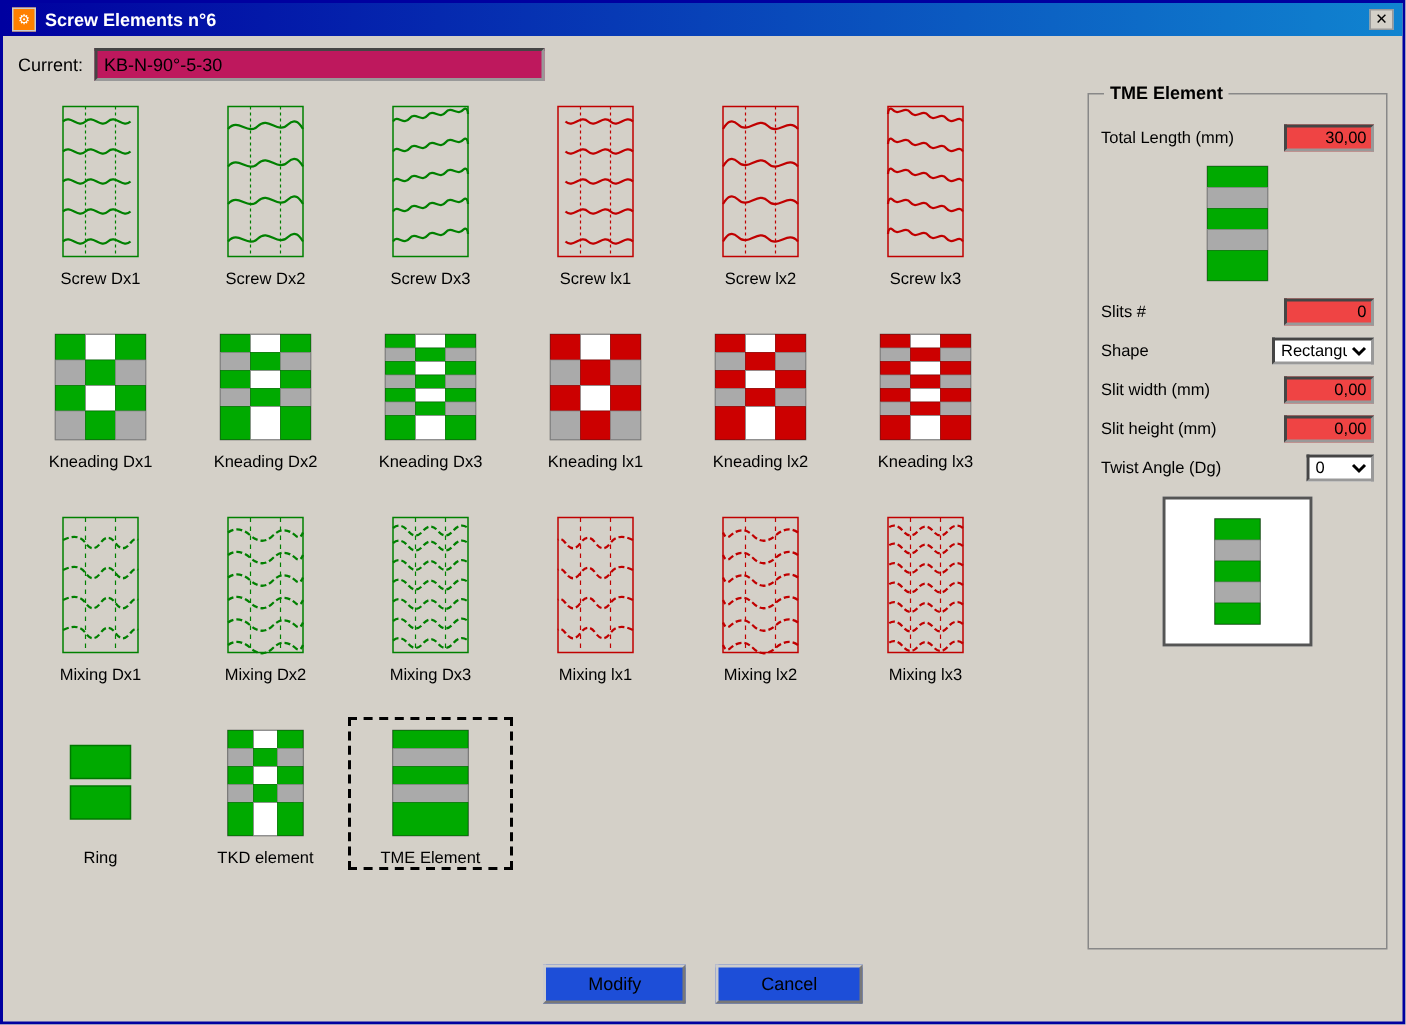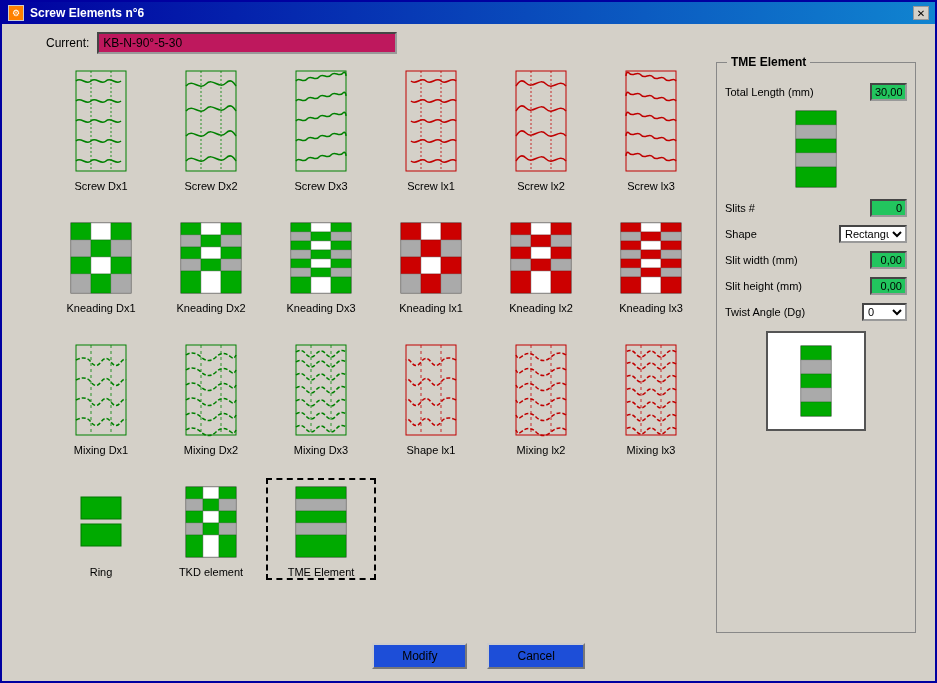--- a/index.html
+++ b/index.html
@@ -47,24 +47,23 @@
       width: 16px; height: 14px;
       background: #d4d0c8;
       border: 1px solid #999;
       display: flex; align-items: center; justify-content: center;
       font-size: 10px;
       cursor: pointer;
       color: black;
     }
     .content {
       flex: 1;
-      padding: 8px 24px;
+      padding: 8px 10px;
       display: flex;
       flex-direction: column;
-      margin-left: 20px;
     }
     .current-row {
       display: flex;
       align-items: center;
       gap: 8px;
       margin-bottom: 8px;
     }
     .current-label { font-size: 12px; }
     .current-input {
       border: 2px inset #999;
@@ -147,22 +146,22 @@
     }
     .tme-row {
       display: flex;
       align-items: center;
       justify-content: space-between;
       margin-bottom: 8px;
       font-size: 11px;
     }
     .tme-input {
       border: 2px inset #999;
-      background: #22c55e;
-      width: 37px;
+      background: #ef4444;
+      width: 60px;
       text-align: right;
       font-size: 11px;
       padding: 1px 3px;
     }
     .tme-select {
       border: 2px inset #999;
       background: white;
       font-size: 11px;
       width: 68px;
     }
@@ -507,21 +506,21 @@
           <div class="element-cell">
             <svg class="elem-canvas-mix" viewBox="0 0 80 100">
               <rect x="15" y="5" width="50" height="90" fill="none" stroke="#c00000" stroke-width="1"></rect>
               <line x1="30" y1="5" x2="30" y2="95" stroke="#c00000" stroke-width="0.8" stroke-dasharray="3,3"></line>
               <line x1="50" y1="5" x2="50" y2="95" stroke="#c00000" stroke-width="0.8" stroke-dasharray="3,3"></line>
               <path d="M65,20 Q55,15 50,22 Q45,29 40,22 Q35,15 30,22 Q25,29 20,22 Q17,18 15,20" fill="none" stroke="#c00000" stroke-width="1.5" stroke-dasharray="4,2"></path>
               <path d="M65,40 Q55,35 50,42 Q45,49 40,42 Q35,35 30,42 Q25,49 20,42 Q17,38 15,40" fill="none" stroke="#c00000" stroke-width="1.5" stroke-dasharray="4,2"></path>
               <path d="M65,60 Q55,55 50,62 Q45,69 40,62 Q35,55 30,62 Q25,69 20,62 Q17,58 15,60" fill="none" stroke="#c00000" stroke-width="1.5" stroke-dasharray="4,2"></path>
               <path d="M65,80 Q55,75 50,82 Q45,89 40,82 Q35,75 30,82 Q25,89 20,82 Q17,78 15,80" fill="none" stroke="#c00000" stroke-width="1.5" stroke-dasharray="4,2"></path>
             </svg>
-            <span class="element-label">Shape lx1</span>
+            <span class="element-label">Mixing lx1</span>
           </div>
 
           <div class="element-cell">
             <svg class="elem-canvas-mix" viewBox="0 0 80 100">
               <rect x="15" y="5" width="50" height="90" fill="none" stroke="#c00000" stroke-width="1"></rect>
               <line x1="30" y1="5" x2="30" y2="95" stroke="#c00000" stroke-width="0.8" stroke-dasharray="3,3"></line>
               <line x1="50" y1="5" x2="50" y2="95" stroke="#c00000" stroke-width="0.8" stroke-dasharray="3,3"></line>
               <path d="M65,15 Q58,10 50,17 Q42,24 35,17 Q28,10 20,17 Q17,20 15,15" fill="none" stroke="#c00000" stroke-width="1.5" stroke-dasharray="4,2"></path>
               <path d="M65,30 Q58,25 50,32 Q42,39 35,32 Q28,25 20,32 Q17,35 15,30" fill="none" stroke="#c00000" stroke-width="1.5" stroke-dasharray="4,2"></path>
               <path d="M65,45 Q58,40 50,47 Q42,54 35,47 Q28,40 20,47 Q17,50 15,45" fill="none" stroke="#c00000" stroke-width="1.5" stroke-dasharray="4,2"></path>

